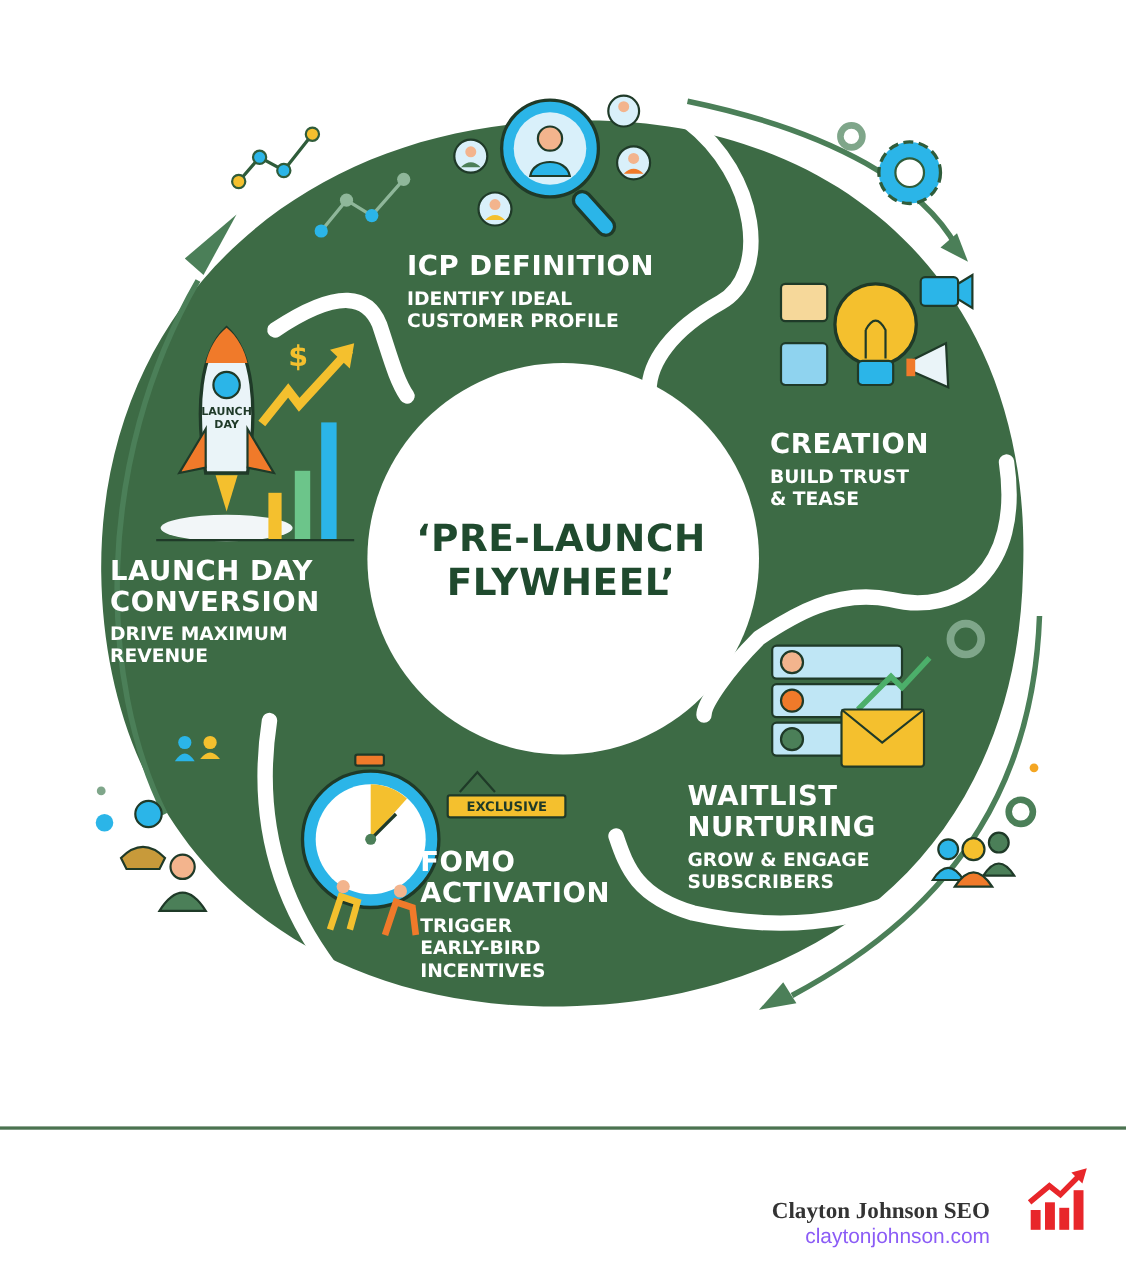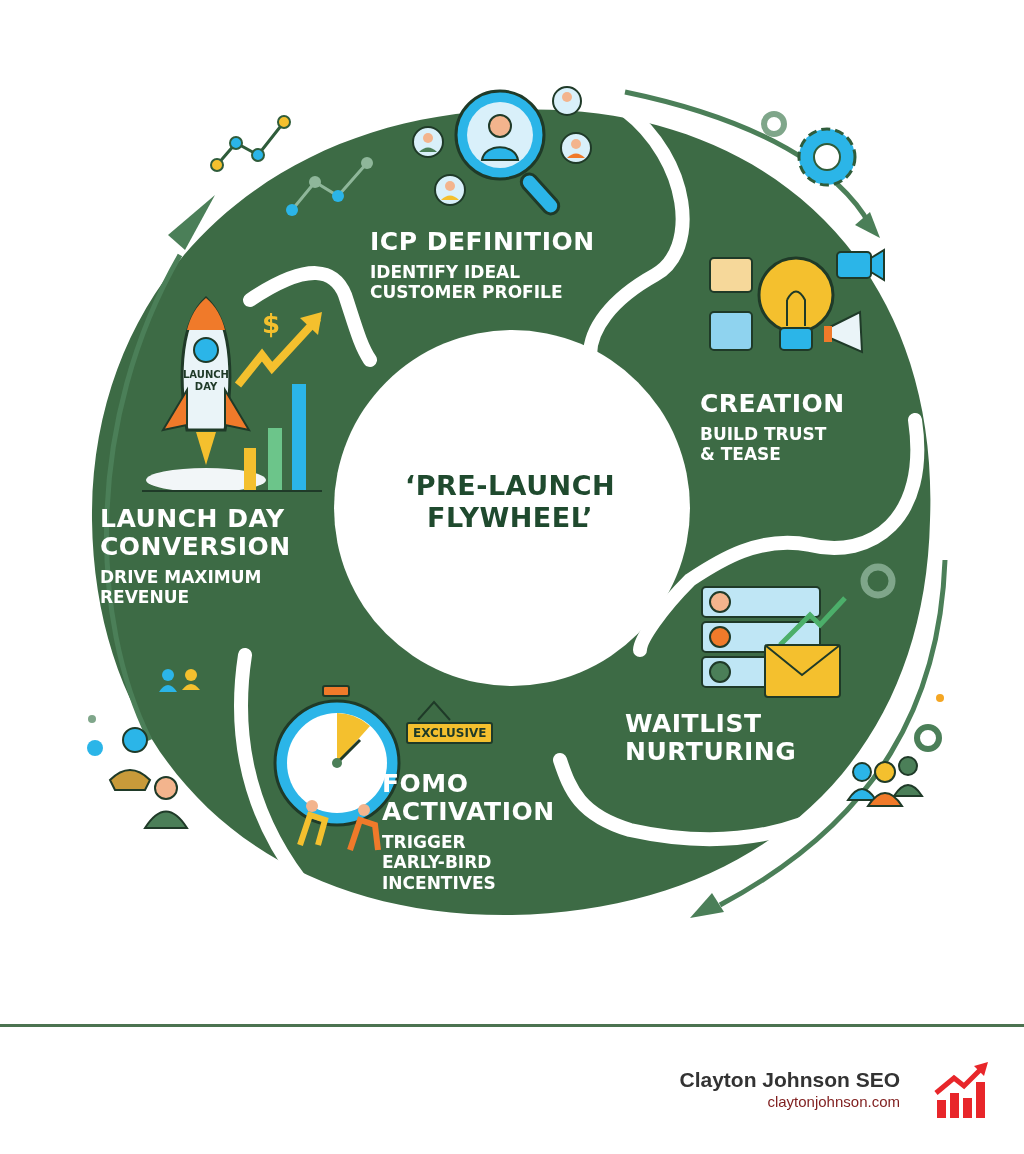--- a/index.html
+++ b/index.html
@@ -2,27 +2,27 @@
 <html><head>
 <meta charset="utf-8">
 <style>
   html, body { margin:0; padding:0; background:#ffffff; }
   body { width:1024px; height:1154px; position:relative; overflow:hidden; font-family:"DejaVu Sans", sans-serif; }
   .stage { position:absolute; left:0; top:0; width:1024px; height:1020px; }
   svg.wheel { position:absolute; left:0; top:0; }
   .label { position:absolute; color:#ffffff; font-family:"DejaVu Sans", sans-serif; font-weight:bold; line-height:1.12; }
   .label .t { font-size:25px; letter-spacing:0.5px; }
   .label .s { font-size:17px; margin-top:6px; line-height:1.2; }
-  .center { position:absolute; left:350px; top:470px; width:320px; text-align:center; color:#1f4a2e; font-weight:bold; font-size:27px; line-height:1.18; letter-spacing:0.5px; font-family:"DejaVu Sans", sans-serif; }
+  .center { position:absolute; left:350px; top:470px; width:320px; text-align:center; color:#1f4a2e; font-weight:bold; font-size:34px; line-height:1.18; letter-spacing:0.5px; font-family:"DejaVu Sans", sans-serif; }
   .divider { position:absolute; left:0; top:1024px; width:1024px; height:3px; background:#4b7350; }
   .brand { position:absolute; right:124px; top:1068px; text-align:right; }
-  .brand .name { font-family:Liberation Sans, sans-serif; font-weight:bold; font-size:21px; color:#333333; }
-  .brand .url { font-family:"Liberation Sans", sans-serif; font-size:15px; color:#7f1d1d; margin-top:1px; }
+  .brand .name { font-family:Liberation Serif, serif; font-weight:bold; font-size:21px; color:#333333;margin-top:20px; }
+  .brand .url { font-family:"Liberation Sans", sans-serif; font-size:19px; color:#8b5cf6; margin-top:1px; }
   .logo { position:absolute; left:934px; top:1060px; }
-  .exclusive { position:absolute; left:406px; top:722px; background:#f4c02e; border:2px solid #1f3a28; border-radius:3px; font-size:12px; font-weight:bold; color:#1f3a28; padding:2px 5px; font-family:"DejaVu Sans", sans-serif; }
+  .exclusive { position:absolute; left:406px; top:722px; background:#f4c02e; border:2px solid #1f3a28; border-radius:3px; font-size:12px; font-weight:bold; color:#1f3a28; padding:2px 16px; font-family:"DejaVu Sans", sans-serif; }
 </style>
 </head>
 <body>
 
 <div class="stage">
   <svg class="wheel" width="1024" height="1020" viewBox="0 0 1024 1020">
 
     <g>
       <path d="M512,110 C760,100 940,260 930,520 C925,760 760,910 512,915 C260,918 95,760 92,520 C90,280 270,115 512,110 Z" fill="#3d6b45"></path>
       <circle cx="512" cy="508" r="178" fill="#ffffff"></circle>
@@ -180,20 +180,24 @@
     <div class="t">CREATION</div>
     <div class="s">
       <div>BUILD TRUST</div>
       <div>&amp; TEASE</div>
     </div>
   </div>
 
   <div class="label" style="left:625px;top:710px;width:200px;">
     <div class="t">WAITLIST</div>
     <div class="t">NURTURING</div>
+    <div class="s">
+      <div>GROW &amp; ENGAGE</div>
+      <div>SUBSCRIBERS</div>
+    </div>
   </div>
 
   <div class="label" style="left:382px;top:770px;width:200px;">
     <div class="t">FOMO</div>
     <div class="t">ACTIVATION</div>
     <div class="s">
       <div>TRIGGER</div>
       <div>EARLY-BIRD</div>
       <div>INCENTIVES</div>
     </div>

